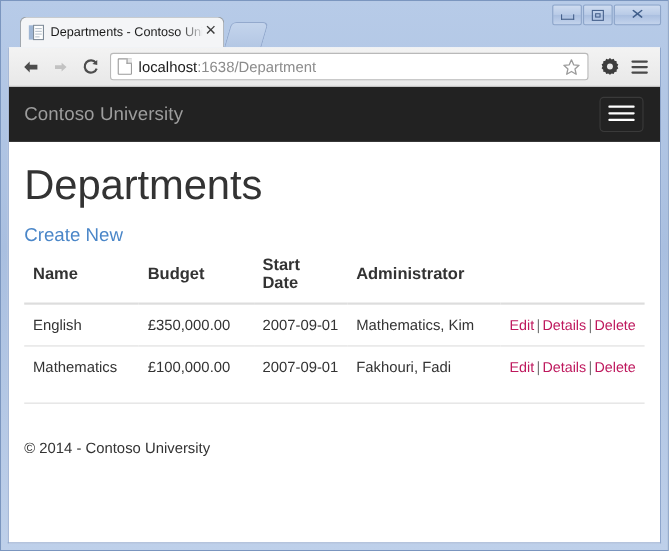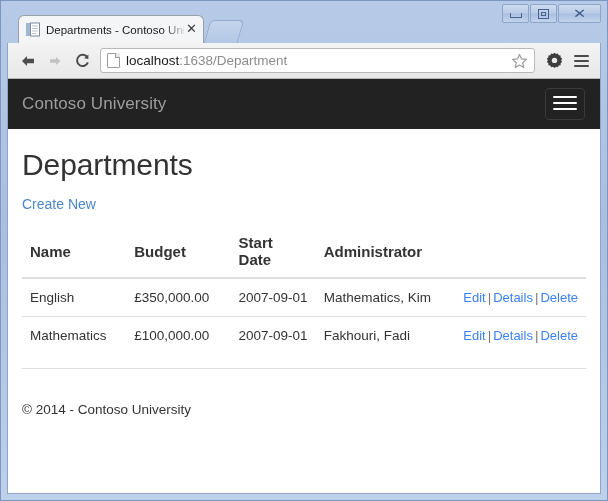--- a/index.html
+++ b/index.html
@@ -269,37 +269,37 @@
     margin-bottom: 4px;
     border-radius: 1px;
   }
   .navbar-toggle div:last-child { margin-bottom: 0; }
 
   
   .container {
     padding: 0 14px;
   }
   h1.page-title {
-    font-size: 30px;
+    font-size: 38px;
     font-weight: normal;
     color: #333333;
     margin: 19px 0 13px 0;
     font-family: "Liberation Sans", sans-serif;
     letter-spacing: -0.1px;
   }
   a {
-    color: #3b82f6;
+    color: #be185d;
     text-decoration: none;
     font-size: 13px;
   }
   .create-new {
     display: inline-block;
-    margin-bottom: 14px;
+    margin-bottom: 0;
     color: #4a86c8;
-    font-size: 14px;
+    font-size: 17px;
   }
 
   table.dept-table {
     width: 100%;
     border-collapse: collapse;
     font-size: 13.5px;
     color: #333333;
   }
   table.dept-table th {
     text-align: left;

